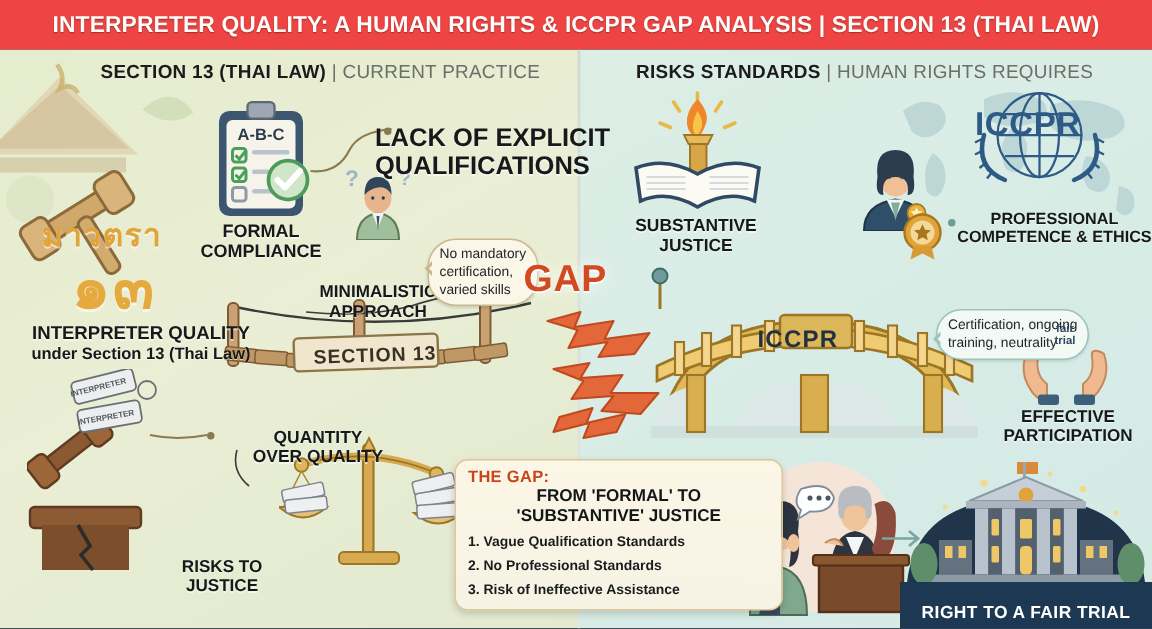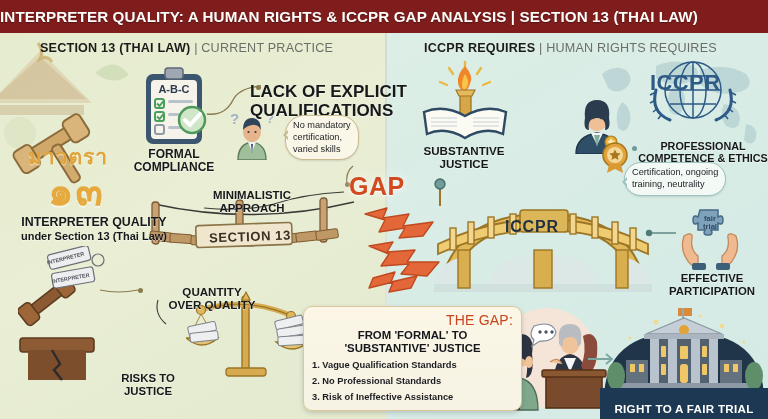--- a/index.html
+++ b/index.html
@@ -1,44 +1,44 @@
 <!DOCTYPE html>
 <html><head>
 <meta charset="utf-8">
 <style>
   html,body{margin:0;padding:0;background:#0d1b2a;}
   #page{position:relative;width:768px;height:419px;overflow:hidden;
         font-family:"Liberation Sans","DejaVu Sans",sans-serif;}
 
   
-  .hdr{position:absolute;left:0;top:0;width:768px;height:33px;background:#7f1d1d;
-       display:flex;align-items:center;justify-content:flex-start;z-index:40;}
+  .hdr{position:absolute;left:0;top:0;width:768px;height:33px;background:#ef4444;
+       display:flex;align-items:center;justify-content:center;z-index:40;}
   .hdr-txt{color:#fdfdfa;font-size:15.2px;font-weight:bold;letter-spacing:.1px;
            white-space:nowrap;text-shadow:0 1px 1px rgba(0,0,0,.35);}
 
   
   .panel{position:absolute;top:33px;height:386px;}
   .left{left:0;width:386px;background:linear-gradient(150deg,#e6ecce 0%,#e9eed4 45%,#e3ead0 100%);}
   .right{left:386px;width:382px;background:linear-gradient(150deg,#dceee5 0%,#d8ece6 50%,#d4eae4 100%);}
   .divider{position:absolute;left:385px;top:33px;width:2px;height:386px;
            background:linear-gradient(#cfd8cf,#e3e8e0);opacity:.85;z-index:15;}
 
   .sec-hd{position:absolute;top:41px;font-size:12.6px;letter-spacing:.2px;
           color:#6a6f68;white-space:nowrap;z-index:30;}
   .sec-hd b{color:#1b1b1b;}
-  #lh{left:40px;} #rh{left:424px;}
+  #lh{left:40px;padding-left:27px;} #rh{left:424px;}
 
   
   .lbl{position:absolute;text-align:center;font-weight:bold;color:#16181a;
        line-height:1.12;white-space:pre;z-index:22;text-shadow:0 1px 0 rgba(255,255,255,.55);}
 
   
   .bub{position:absolute;background:#fbf7e8;border:1.4px solid #c9b98f;border-radius:19px;
        padding:4px 7px;font-size:9.2px;line-height:1.28;color:#23252a;z-index:26;
-       box-shadow:0 1px 2px rgba(0,0,0,.12);white-space:pre;}
+       box-shadow:0 1px 2px rgba(0,0,0,.12);white-space:pre;margin-top:44px;}
   .bub.mint{background:#f3f9f4;border-color:#9cc3c0;}
   .bub:after{content:"";position:absolute;width:0;height:0;}
   .bub.l:after{left:-8px;top:14px;border:5px solid transparent;border-right-color:#c9b98f;}
   .bub.l:before{content:"";position:absolute;left:-5px;top:14px;width:0;height:0;
        border:5px solid transparent;border-right-color:#fbf7e8;z-index:2;}
   .bub.mint.l:after{border-right-color:#9cc3c0;}
   .bub.mint.l:before{border-right-color:#f3f9f4;}
 
   
   .dot{position:absolute;width:5px;height:5px;border-radius:50%;background:#8a7a4e;z-index:25;}
@@ -52,21 +52,21 @@
   
   .thai1{position:absolute;left:28px;top:140px;font-size:21px;font-weight:bold;color:#e0a43a;
          letter-spacing:1px;z-index:20;text-shadow:0 1px 0 rgba(255,255,255,.6);}
   .thai2{position:absolute;left:48px;top:159px;font-size:40px;font-weight:bold;color:#e5a93d;
          letter-spacing:2px;z-index:20;text-shadow:0 2px 0 rgba(255,255,255,.5);}
 
   
   .gapbox{position:absolute;left:303px;top:306px;width:201px;
           background:linear-gradient(#fbf6e6,#f7f3e4);border:1.6px solid #dcc79a;border-radius:9px;
           padding:5px 8px 7px;z-index:32;box-shadow:0 2px 5px rgba(0,0,0,.16);}
-  .gb-t1{text-align:right;color:#c9441c;font-weight:normal;font-size:14px;letter-spacing:.2px;}
+  .gb-t1{text-align:left;color:#c9441c;font-weight:bold;font-size:11px;letter-spacing:.2px;}
   .gb-t2{text-align:center;color:#14161a;font-weight:bold;font-size:11.4px;line-height:1.15;margin-top:1px;white-space:pre;}
   .gb-li{color:#1a1c20;font-size:9.3px;font-weight:bold;line-height:1.3;margin-top:4px;}
   .gb-li:first-of-type{margin-top:3px;}
 
   
   .banner{position:absolute;left:600px;top:388px;width:168px;height:41px;background:#1d3853;
           display:flex;align-items:center;justify-content:center;z-index:34;}
   .banner span{color:#fff;font-size:11.6px;font-weight:bold;letter-spacing:.3px;white-space:nowrap;}
 
   
@@ -115,21 +115,21 @@
       <path d="M104 30 q26-8 46 4 q10 12 -6 18 q-26 6 -40-8z"></path>
       <path d="M128 64 q16 2 16 16 q-2 12 -14 6 q-8-10 -2-22z"></path>
       <path d="M150 84 q12 2 10 14 q-4 10 -12 2z"></path>
     </g>
   </svg>
 
   <div class="sec-hd" id="lh">
     <b>SECTION 13 (THAI LAW)</b><span> | </span><span>CURRENT PRACTICE</span>
   </div>
   <div class="sec-hd" id="rh">
-    <b>ICCPR REQUIRES</b><span> | </span><span>HUMAN RIGHTS REQUIRES</span>
+    <b>RISKS STANDARDS</b><span> | </span><span>HUMAN RIGHTS REQUIRES</span>
   </div>
 
   <svg class="abs" style="left:8px;top:95px;z-index:8" width="108" height="90" viewBox="0 0 108 90">
     <g transform="rotate(-32 54 45)">
       <rect x="14" y="36" width="58" height="13" rx="6" fill="#cfa86a" stroke="#8c6a3a" stroke-width="2"></rect>
       <rect x="4" y="30" width="20" height="25" rx="5" fill="#d9b57b" stroke="#8c6a3a" stroke-width="2"></rect>
       <rect x="62" y="30" width="20" height="25" rx="5" fill="#d9b57b" stroke="#8c6a3a" stroke-width="2"></rect>
       <rect x="40" y="46" width="10" height="42" rx="4" fill="#d2ab6e" stroke="#8c6a3a" stroke-width="2"></rect>
     </g>
   </svg>

